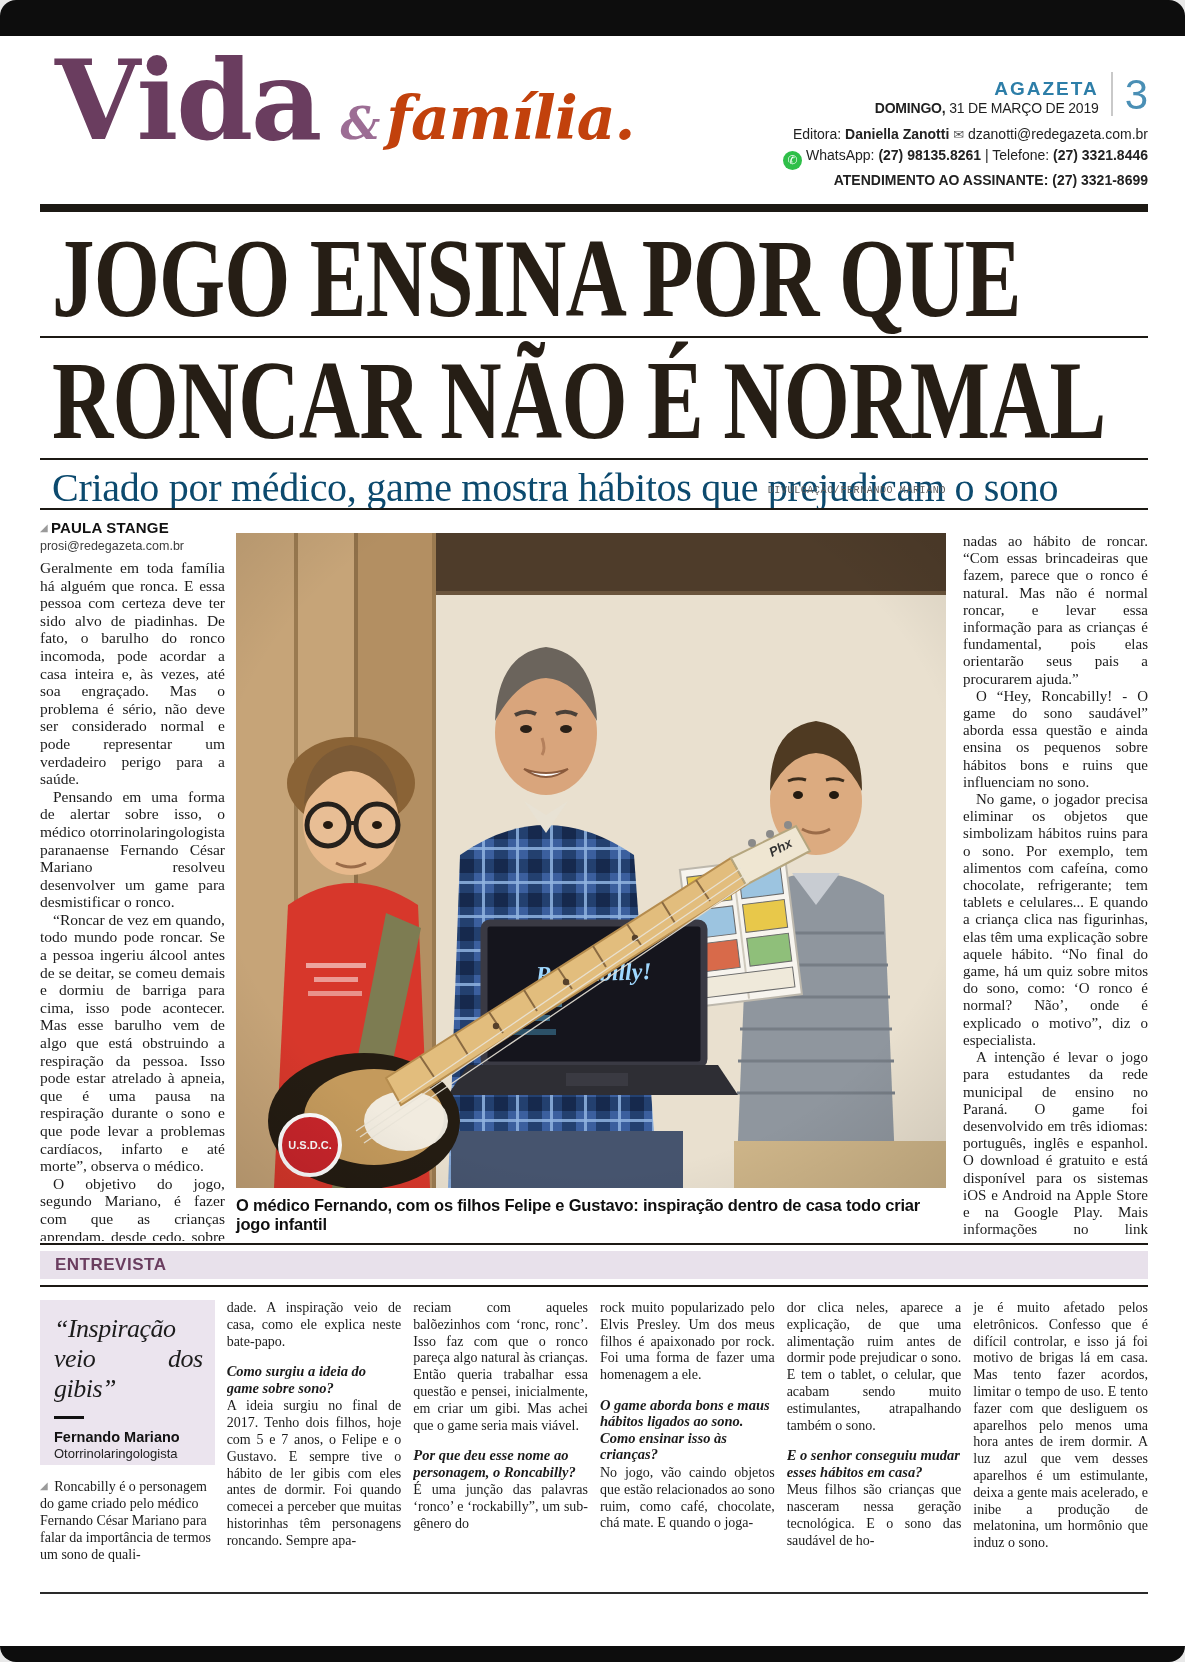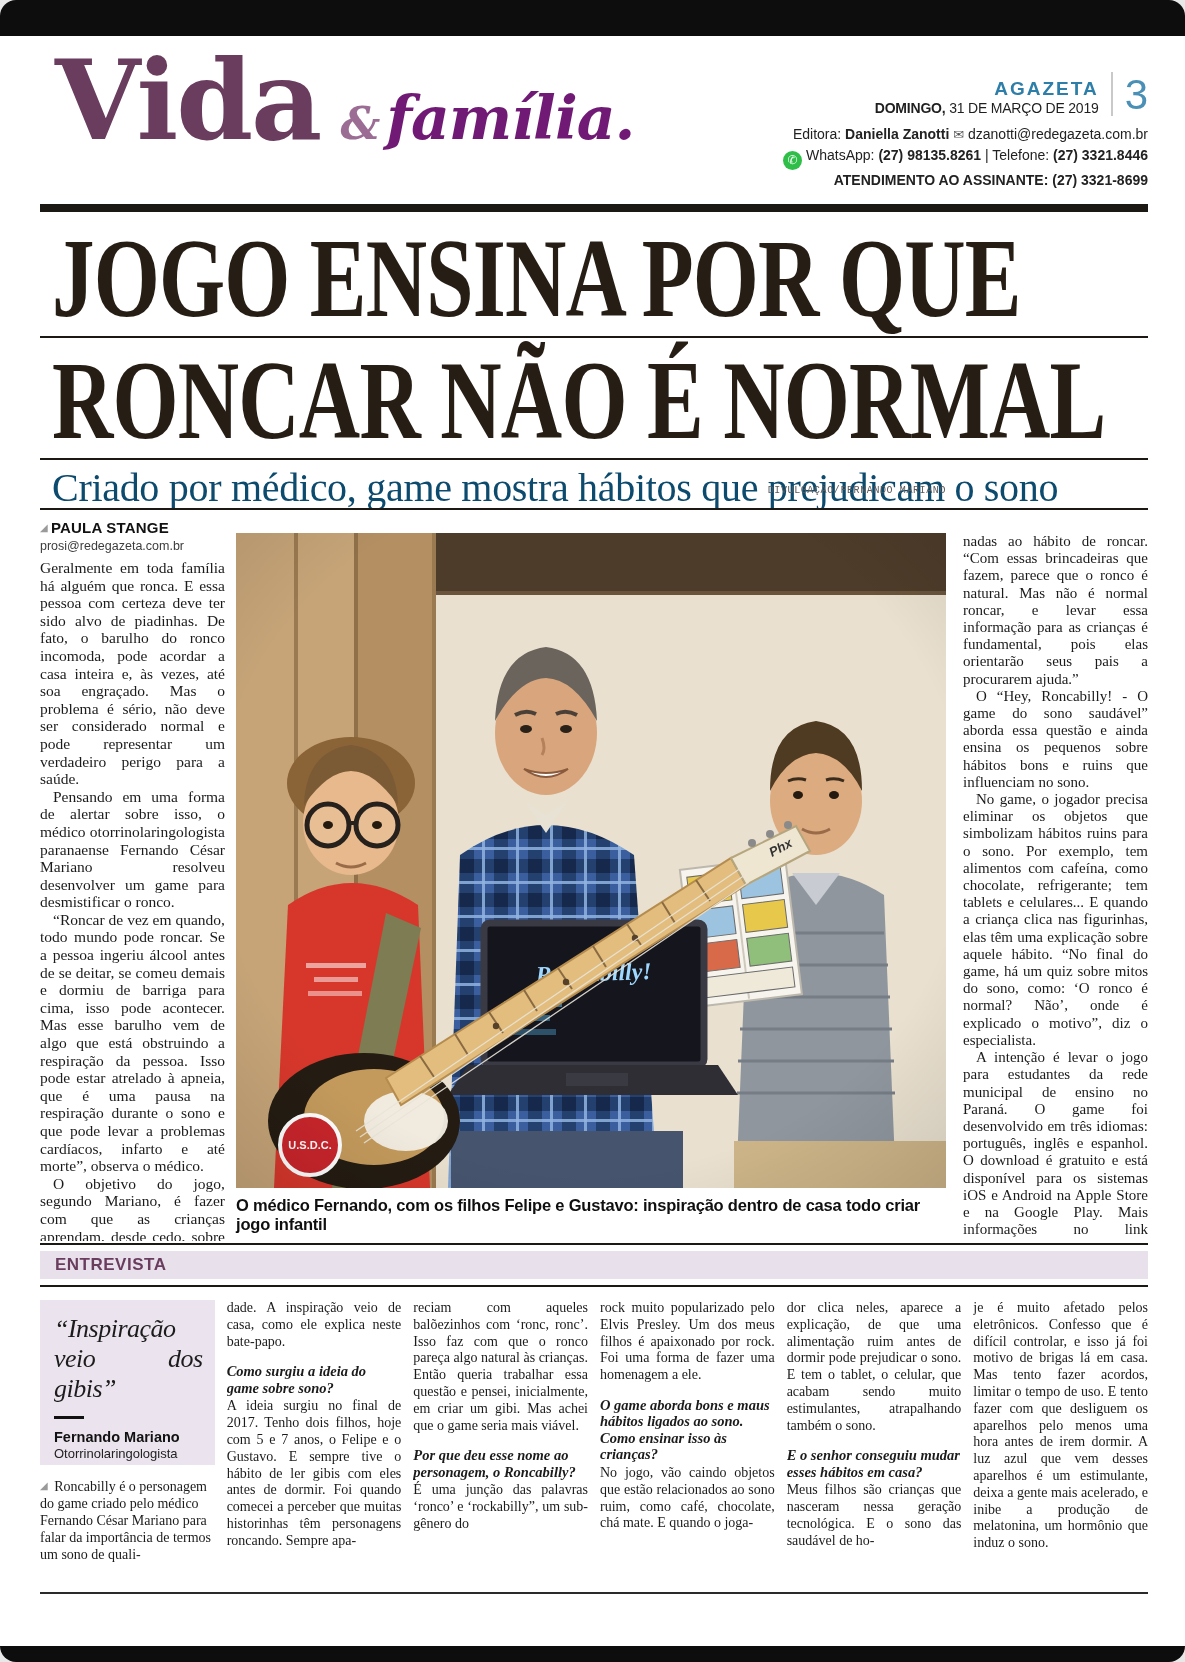--- a/index.html
+++ b/index.html
@@ -8,21 +8,21 @@
   .sans{font-family:"Liberation Sans",sans-serif;}
 
   
   .topbar{position:absolute;left:0;top:0;width:1185px;height:36px;background:#0d0d0d;}
   .bottombar{position:absolute;left:0;top:1646px;width:1185px;height:16px;background:#0d0d0d;}
 
   
   .brand-left{position:absolute;left:55px;top:46px;display:flex;align-items:baseline;white-space:nowrap;}
   .vida{font-family:"DejaVu Serif",serif;font-weight:700;font-size:110px;line-height:1;color:#6a3d5f;letter-spacing:-2px;}
   .amp{font-family:"DejaVu Serif",serif;font-style:italic;font-weight:700;font-size:44px;color:#9c6d94;margin-left:20px;}
-  .familia{font-family:"DejaVu Serif",serif;font-style:italic;font-weight:700;font-size:60px;color:#701a75;margin-left:6px;letter-spacing:-1px;}
+  .familia{font-family:"DejaVu Serif",serif;font-style:italic;font-weight:700;font-size:60px;color:#c2410c;margin-left:6px;letter-spacing:-1px;}
 
   .mast-right{position:absolute;right:37px;top:72px;text-align:right;font-family:"Liberation Sans",sans-serif;}
   .mr-top{display:flex;justify-content:flex-end;align-items:flex-end;gap:12px;margin-bottom:8px;}
   .mr-brandcol{display:flex;flex-direction:column;align-items:flex-end;}
   .brand-teal{font-weight:700;font-size:19px;letter-spacing:2px;color:#2d7ea8;line-height:1.1;}
   .dateline{font-size:14px;color:#1f1f1f;letter-spacing:-0.2px;white-space:nowrap;}
   .dateline b{font-weight:700;}
   .pg-divider{width:2px;height:44px;background:#c9c9c9;}
   .pg-num{font-size:42px;color:#4a8fb5;line-height:1;font-weight:400;}
   .contact-line{font-size:14px;color:#222;line-height:1.45;white-space:nowrap;}

